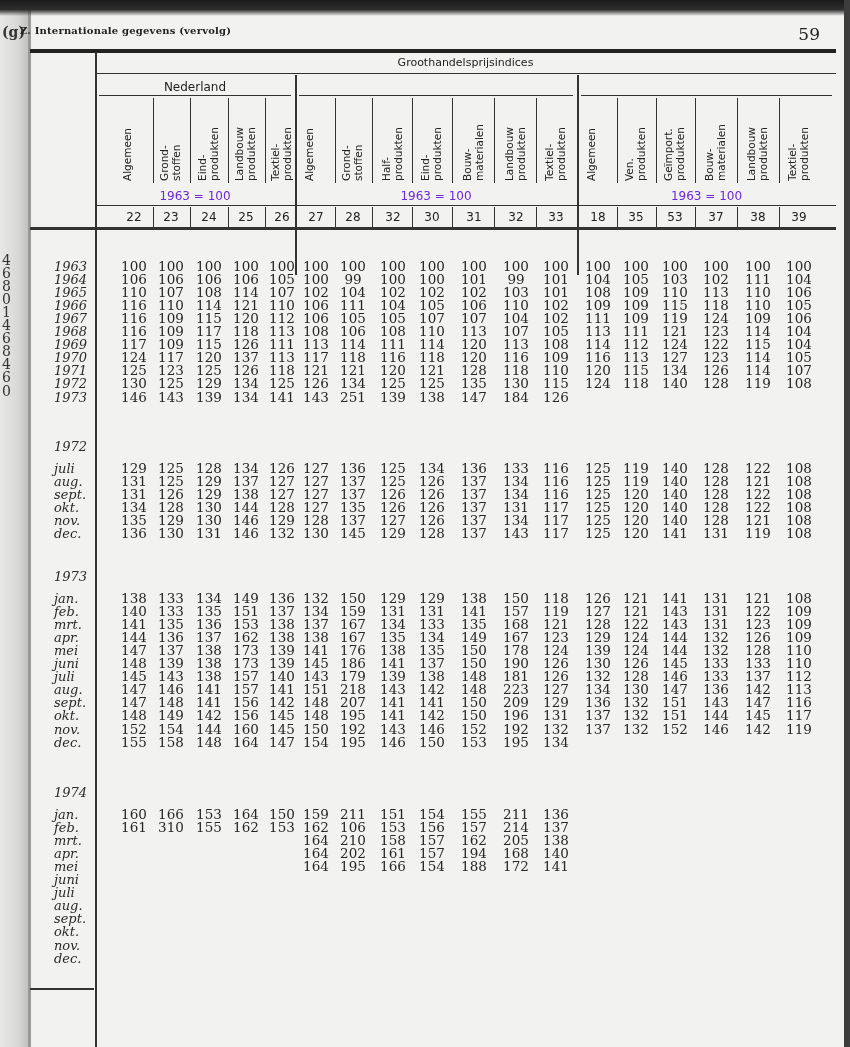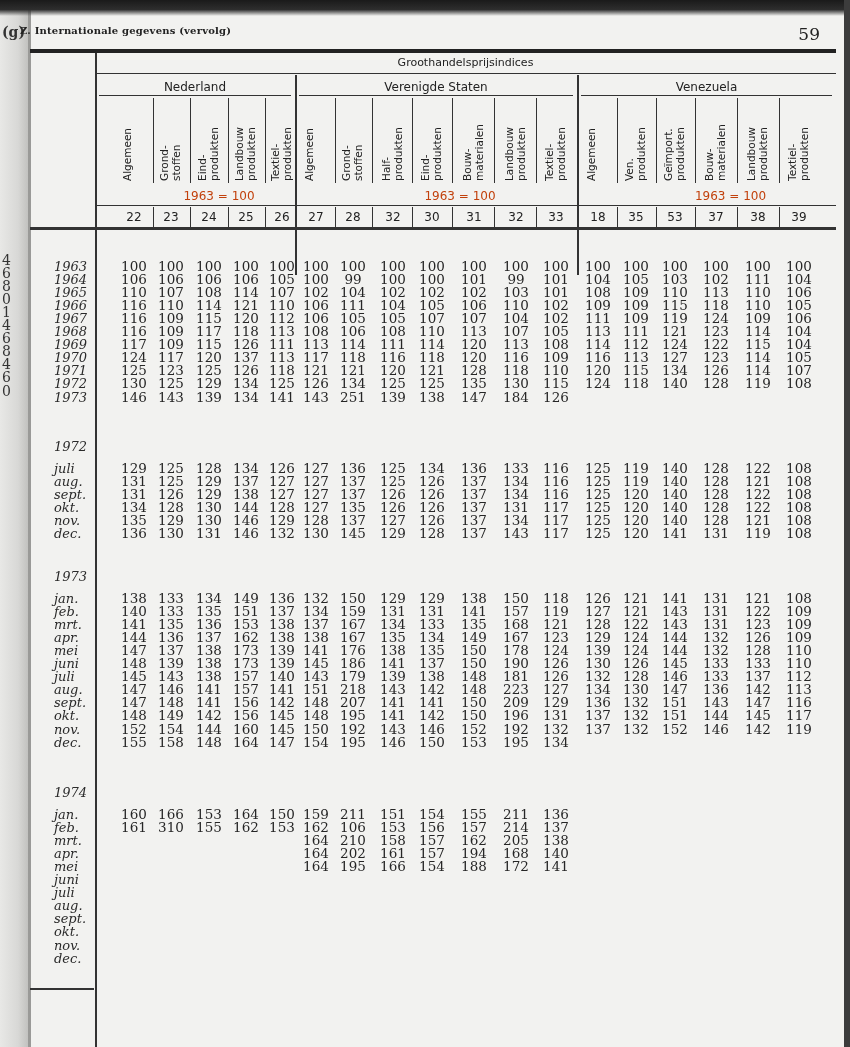--- a/index.html
+++ b/index.html
@@ -42,21 +42,21 @@
   }
   .table-area { position:absolute; left:30px; top:53px; width:806px; height:994px; }
   .vline { position:absolute; background:#333; }
   .hline { position:absolute; background:#333; }
   .hdr { position:absolute; font-family:"DejaVu Sans", sans-serif; font-size:11px; color:#222; text-align:center; white-space:nowrap; }
   .vert {
     position:absolute; font-family:"DejaVu Sans", sans-serif; font-size:10.5px; line-height:12px;
     color:#222; writing-mode:vertical-rl; transform:rotate(180deg); text-align:left; white-space:pre;
   }
   .colnum { position:absolute; font-family:"DejaVu Sans", sans-serif; font-size:12px; color:#222; text-align:center; }
-  .base { position:absolute; font-family:"DejaVu Sans", sans-serif; font-size:12px; color:#c2410c; text-align:center;padding-left:24px; }
+  .base { position:absolute; font-family:"DejaVu Sans", sans-serif; font-size:12px; color:#6d28d9; text-align:center; }
   .rowlabel {
     position:absolute; left:24px; font-style:italic; font-size:13px; font-family:"DejaVu Serif", serif; color:#2a2a2a;
   }
   .cell {
     position:absolute; font-size:13.5px; font-family:"DejaVu Serif", serif; color:#262626;
     text-align:center; width:38px;
   }
 </style>
 </head>
 <body>
@@ -89,24 +89,22 @@
       <div class="vline" style="left: 65px; top: 0px; width: 1.5px; height: 994px;"></div>
       <div class="vline" style="left: 265px; top: 22px; width: 2px; height: 200px;"></div>
       <div class="vline" style="left: 547px; top: 22px; width: 2px; height: 200px;"></div>
       <div class="vline" style="left: 265px; top: 222px; width: 2px; height: 0px;"></div>
       <div class="vline" style="left: 547px; top: 222px; width: 2px; height: 0px;"></div>
       <div class="hline" style="left: 65px; top: 20px; width: 741px; height: 1px;"></div>
       <div class="hdr" style="left: 65px; top: 3px; width: 741px;">Groothandelsprijsindices</div>
       <div class="hdr" style="left: 65px; top: 27px; width: 200px; font-size: 12px;">Nederland</div>
       <div class="hline" style="left: 69px; top: 42px; width: 192px; height: 1px;"></div>
       <div class="base" style="left: 65px; top: 136px; width: 200px;">1963 = 100</div>
-      <div class="hdr" style="left: 265px; top: 27px; width: 282px; font-size: 12px;">Verenigde Staten</div>
       <div class="hline" style="left: 269px; top: 42px; width: 274px; height: 1px;"></div>
       <div class="base" style="left: 265px; top: 136px; width: 282px;">1963 = 100</div>
-      <div class="hdr" style="left: 547px; top: 27px; width: 259px; font-size: 12px;">Venezuela</div>
       <div class="hline" style="left: 551px; top: 42px; width: 251px; height: 1px;"></div>
       <div class="base" style="left: 547px; top: 136px; width: 259px;">1963 = 100</div>
       <div class="vert" style="left: 91px; top: 48px; height: 80px; width: 26px;">Algemeen</div>
       <div class="colnum" style="left: 86px; top: 157px; width: 36px;">22</div>
       <div class="vert" style="left: 128px; top: 48px; height: 80px; width: 26px;">Grond-
 stoffen</div>
       <div class="colnum" style="left: 123px; top: 157px; width: 36px;">23</div>
       <div class="vert" style="left: 166px; top: 48px; height: 80px; width: 26px;">Eind-
 produkten</div>
       <div class="colnum" style="left: 161px; top: 157px; width: 36px;">24</div>

